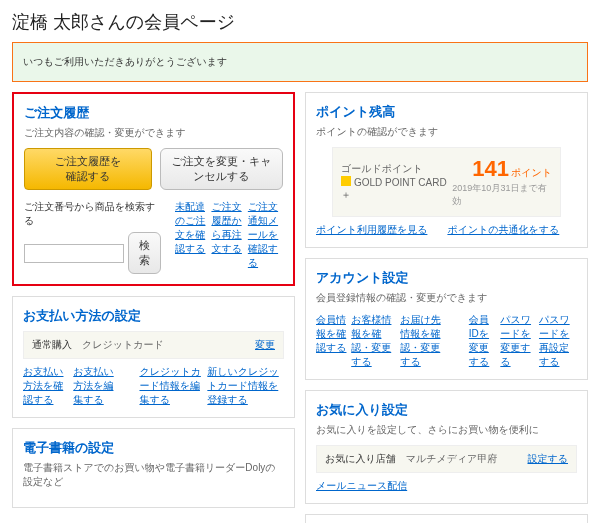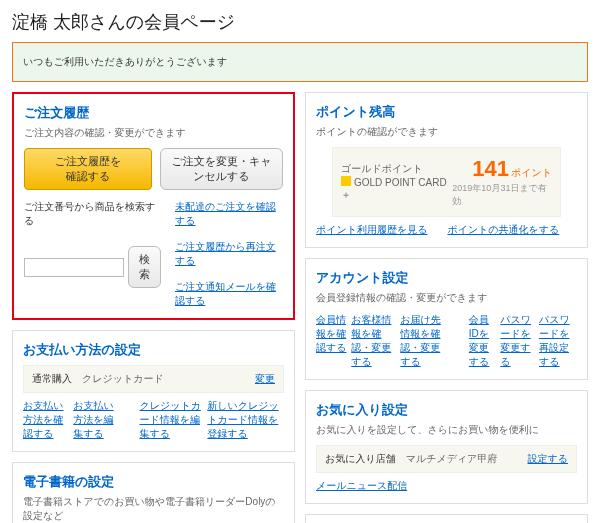--- a/index.html
+++ b/index.html
@@ -9,24 +9,24 @@
 .notice{background:#eaf7ea;border:1px solid #f97316;padding:12px 10px;font-size:10px;color:#333;margin-bottom:10px}
 .grid{display:flex;gap:10px}
 .col{flex:1;min-width:0}
 .section{border:1px solid #ddd;padding:10px;margin-bottom:10px;background:#fff}
 .section.highlight{border:2px solid #e60012}
 .sec-title{color:#0066cc;font-size:13px;font-weight:bold;margin-bottom:4px}
 .sec-desc{font-size:10px;color:#666;margin-bottom:8px}
 .btn-primary{background:linear-gradient(#ffd966,#f5b800);border:1px solid #cc9900;color:#333;padding:5px 27px;font-size:11px;cursor:pointer;border-radius:4px}
 .btn-secondary{background:linear-gradient(#fafafa,#e8e8e8);border:1px solid #bbb;color:#333;padding:5px 10px;font-size:11px;cursor:pointer;border-radius:6px}
 .btn-row{display:flex;gap:8px;margin-bottom:10px}
-.search-row{display:flex;align-items:center;gap:4px;margin-top:18px}
+.search-row{display:flex;align-items:center;gap:4px;margin-top:4px}
 .search-row input{border:1px solid #bbb;padding:3px;width:100px;font-size:10px}
 .link{color:#0066cc;text-decoration:underline;cursor:pointer;font-size:10px;display:inline-block}
-.link-list{display:flex;flex-direction:column;gap:12px}
+.link-list{display:flex;flex-direction:row;gap:4px}
 .sub-label{font-size:10px;color:#333;margin-bottom:4px}
 .order-sub{display:flex;gap:14px;align-items:flex-start}
 .point-box{background:#f7f7f0;border:1px solid #eee;padding:8px;margin:6px 16px;display:flex;justify-content:space-between;align-items:center}
 .point-left{font-size:10px;color:#666}
 .gp-icon{display:inline-block;width:10px;height:10px;background:#ffcc00;margin-right:3px}
 .point-val{color:#ff6600;font-size:22px;font-weight:bold}
 .point-unit{color:#ff6600;font-size:10px;margin-left:2px}
 .point-date{font-size:9px;color:#999;text-align:left}
 .gray-box{background:#f7f7f0;border:1px solid #eee;padding:6px 8px;margin:6px 0;display:flex;align-items:center;gap:10px;font-size:10px}
 .gray-box .label{color:#333}

